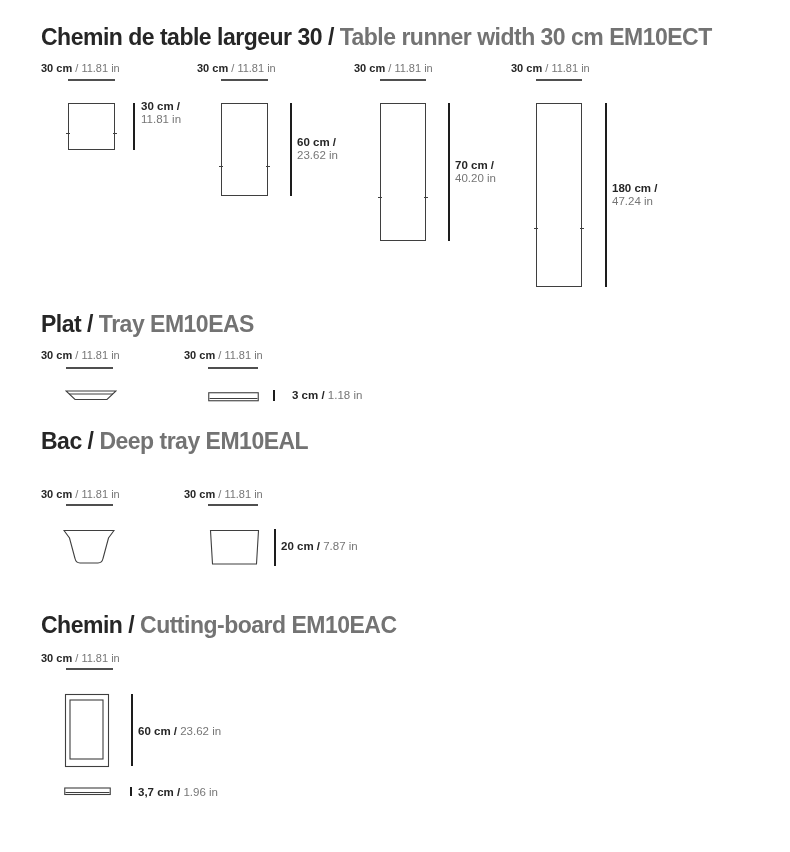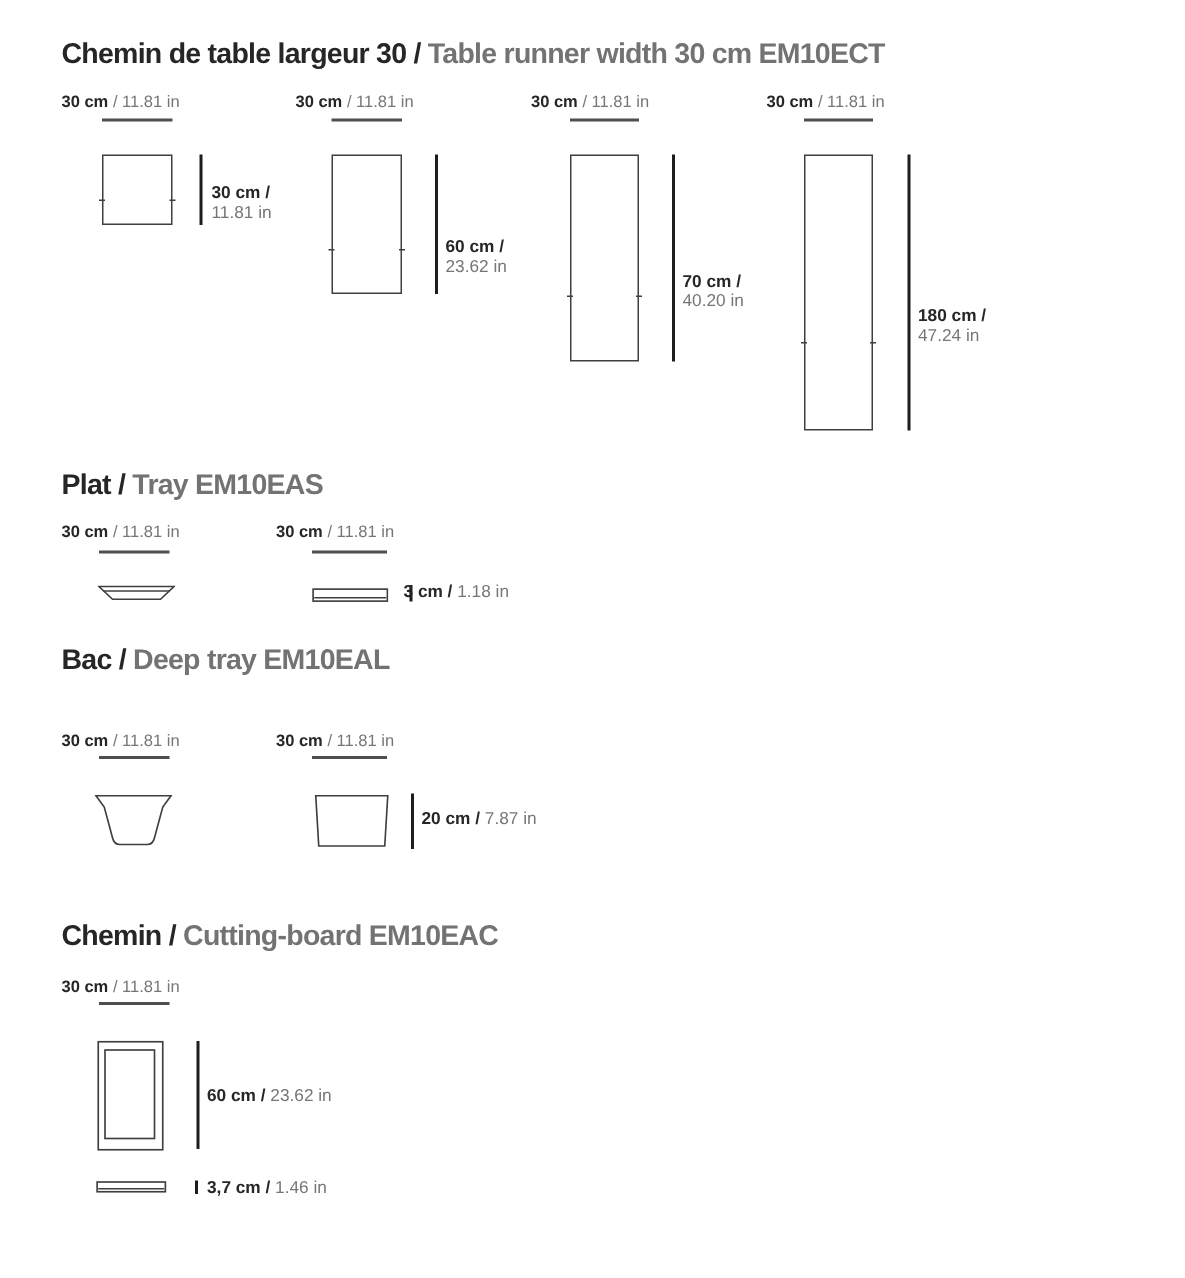--- a/index.html
+++ b/index.html
@@ -1,25 +1,25 @@
 <!DOCTYPE html>
 <html><head>
 <meta charset="utf-8">
 <style>
   html,body{margin:0;padding:0;background:#ffffff;}
   .canvas{
     position:relative;width:790px;height:852px;background:#ffffff;
     font-family:"Liberation Sans", sans-serif;overflow:hidden;
   }
   .abs{position:absolute;}
-  .title{font-size:19px;font-weight:700;letter-spacing:-0.5px;white-space:nowrap;line-height:22px;}
+  .title{font-size:23px;font-weight:700;letter-spacing:-0.5px;white-space:nowrap;line-height:22px;}
   .fr{color:#262626;}
   .en{color:#737373;}
   .wlabel{font-size:11px;line-height:14px;white-space:nowrap;}
-  .b{color:#262626;font-weight:700;margin-top:23px;}
+  .b{color:#262626;font-weight:700;}
   .g{color:#767676;font-weight:400;}
   .wline{height:1.5px;background:#4f4f4f;}
   .vline{width:1.5px;background:#1d1d1d;}
   .vtick{width:1.5px;background:#1d1d1d;}
   .rect{border:1.2px solid #3f3f3f;background:#ffffff;box-sizing:border-box;}
   .etick{height:1.2px;width:4px;background:#3f3f3f;}
   .callout{font-size:11.5px;line-height:13px;white-space:nowrap;}
   svg{display:block;}
   .shape{stroke:#3f3f3f;stroke-width:1.1;fill:#ffffff;}
   .shapeline{stroke:#3f3f3f;stroke-width:1;fill:none;}
@@ -130,21 +130,21 @@
     </div>
 
     <div class="abs" style="left:208px;top:392px">
       <svg width="51" height="10" viewBox="0 0 51 10">
         <rect class="shape" x="0.75" y="0.75" width="49.5" height="8"></rect>
         <path class="shapeline" d="M1.5 6.5 H49.5"></path>
       </svg>
     </div>
 
     <div class="abs vtick" style="left:273px;top:390px;height:11px"></div>
-    <div class="abs callout" style="left:269px;top:389px">
+    <div class="abs callout" style="left:292px;top:389px">
       <span class="b">3 cm /</span>
       <span class="g">1.18 in</span>
     </div>
   </div>
 
   <div>
     <div class="abs title" style="left:41px;top:430px">
       <span class="fr">Bac</span>
       <span class="fr">/</span>
       <span class="en">Deep tray EM10EAL</span>
@@ -212,17 +212,17 @@
 
     <div class="abs" style="left:64px;top:787px">
       <svg width="48" height="9" viewBox="0 0 48 9">
         <rect class="shape" x="0.75" y="1" width="45.5" height="6.5"></rect>
         <path class="shapeline" d="M1.5 5.5 H45.5"></path>
       </svg>
     </div>
     <div class="abs vtick" style="left:130px;top:787px;height:9px"></div>
     <div class="abs callout" style="left:138px;top:786px">
       <span class="b">3,7 cm /</span>
-      <span class="g">1.46 in</span>
+      <span class="g">1.96 in</span>
     </div>
   </div>
 
 </div>
 
 </body></html>

